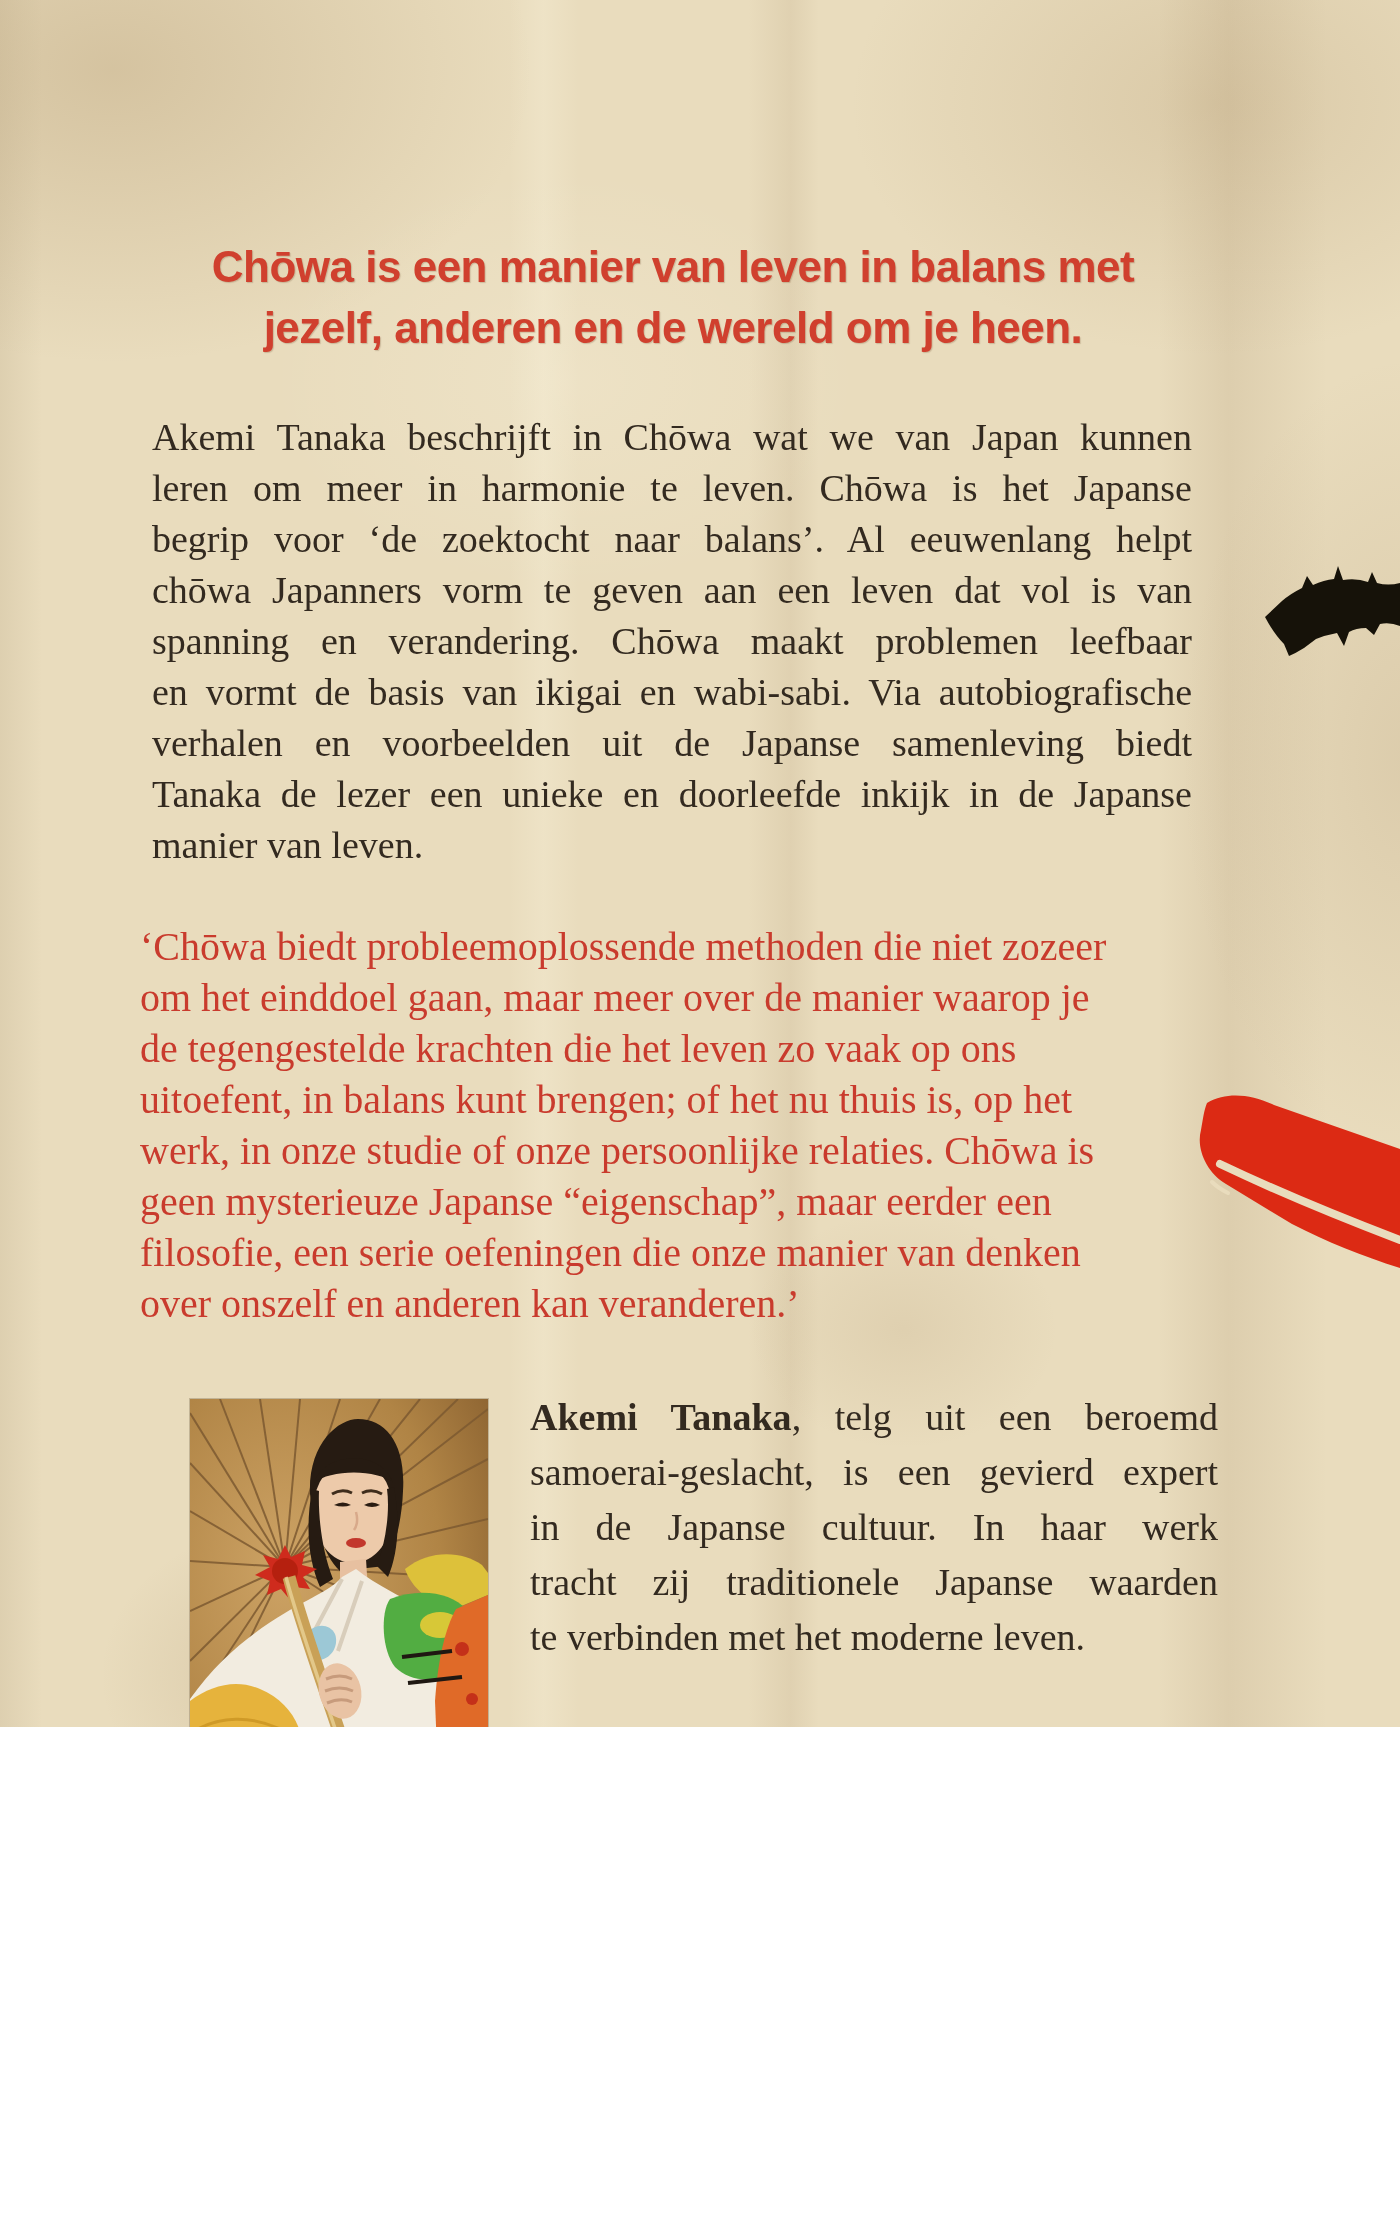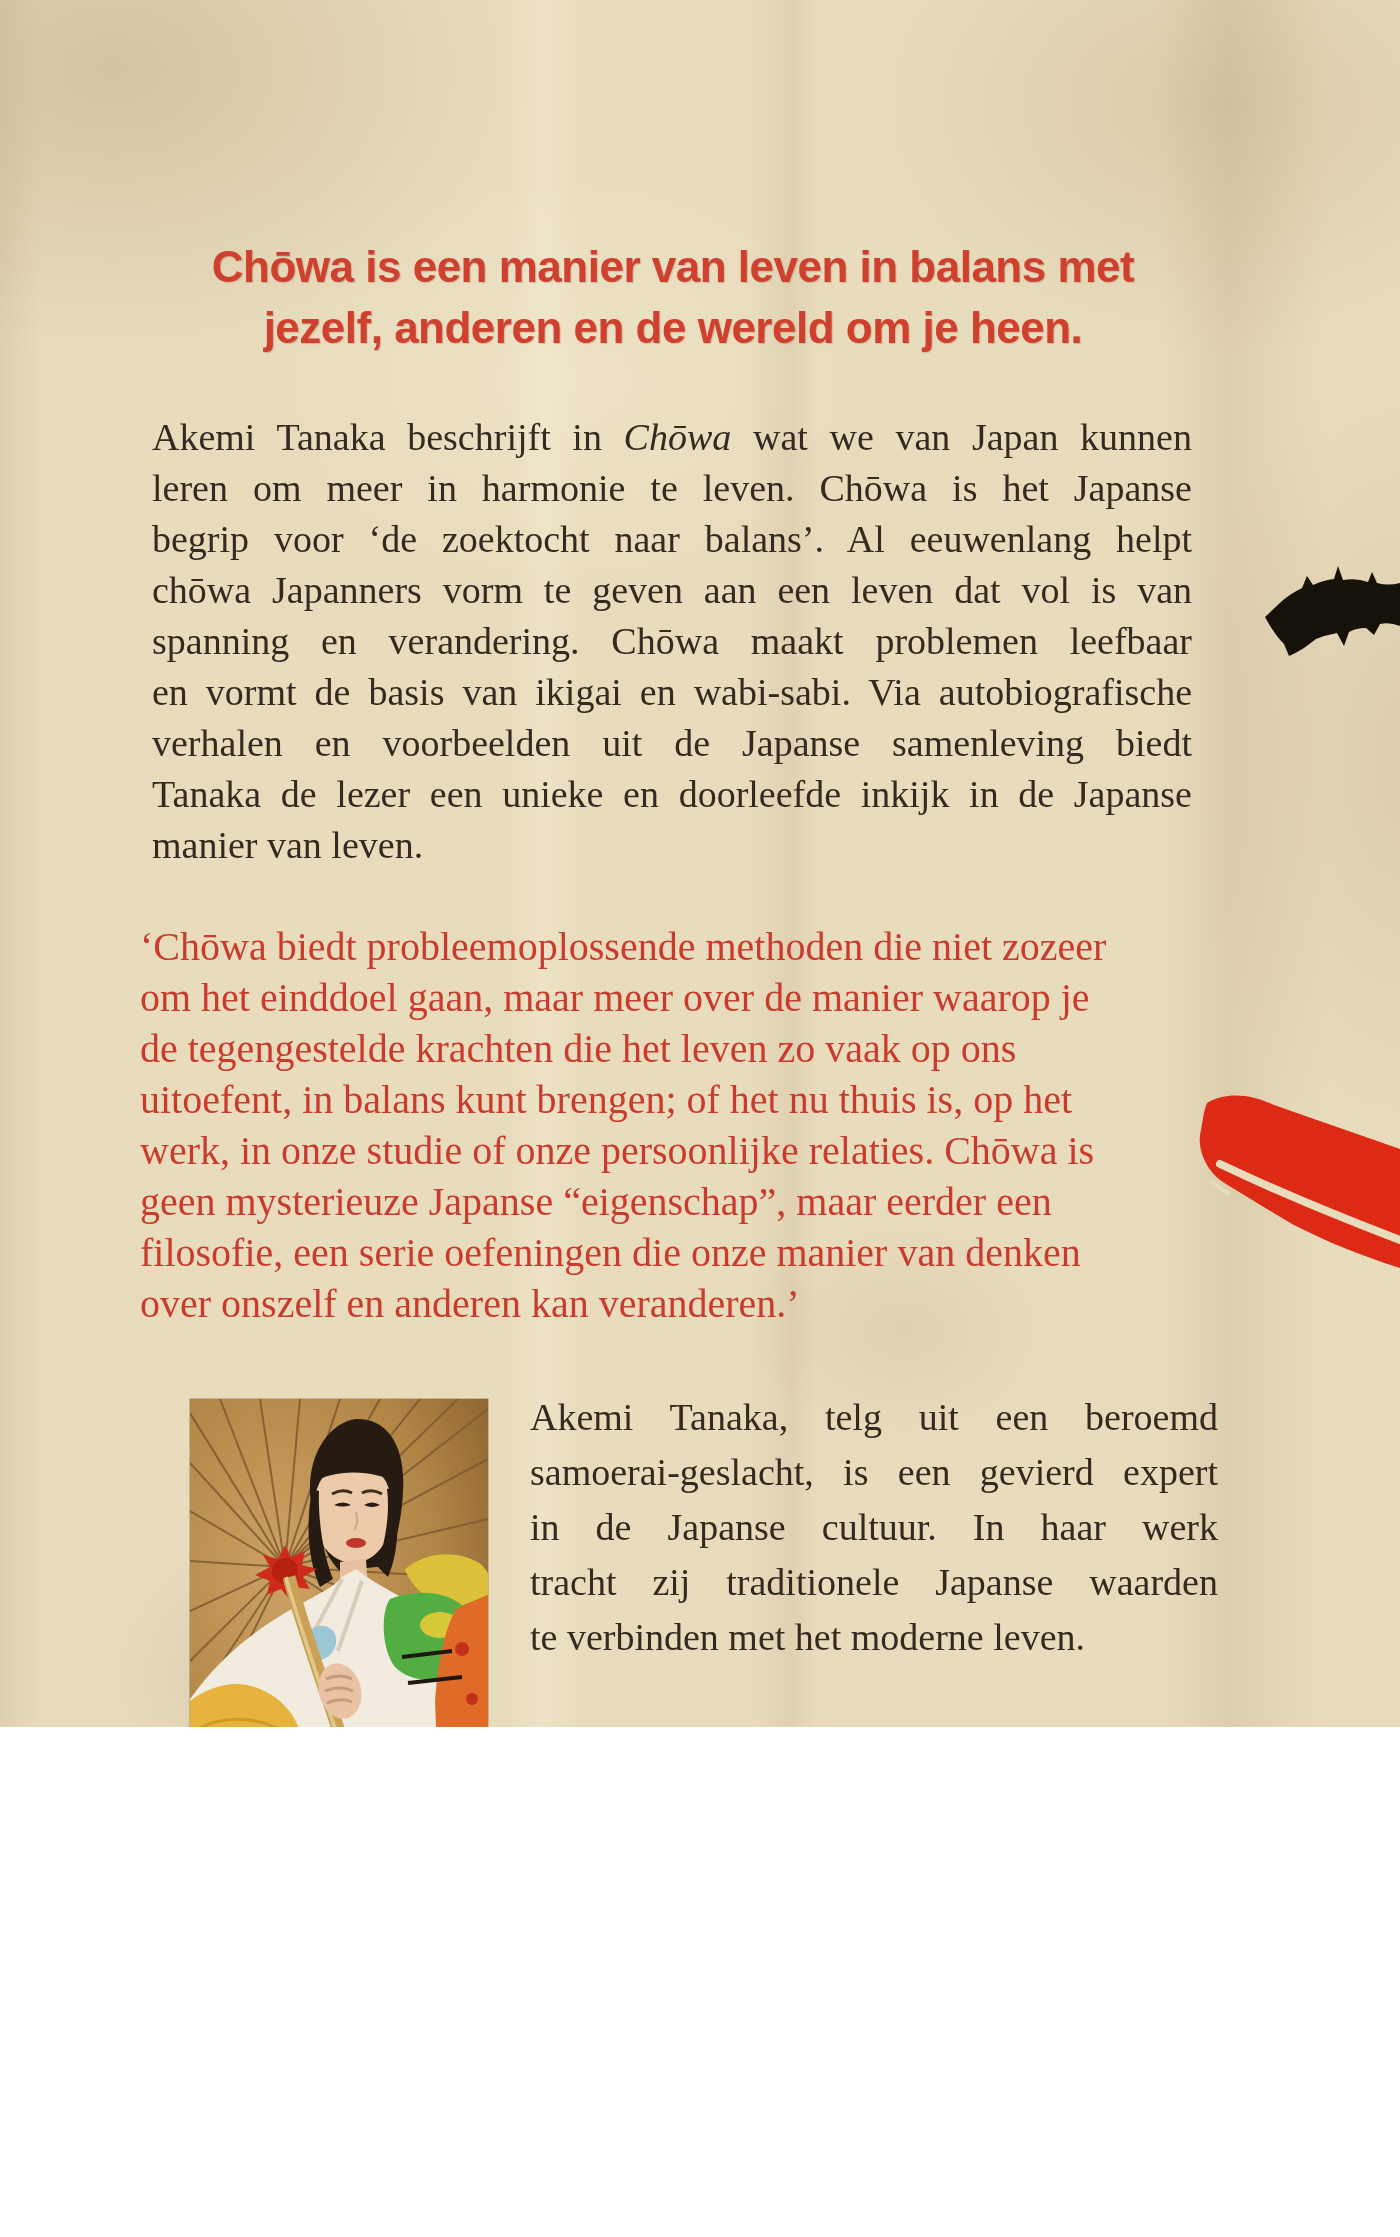--- a/index.html
+++ b/index.html
@@ -40,38 +40,38 @@
     font-weight:bold;font-size:44px;line-height:61px;letter-spacing:-.5px;
     color:var(--headline-red);text-align:center;white-space:pre-line;
     text-shadow:1px 1px 1px rgba(110,75,45,.25);
   }
   .description{
     position:absolute;left:152px;top:412px;width:1040px;
     font-size:38px;line-height:51px;color:var(--text-dark);
   }
   .dline{text-align:justify;text-align-last:justify;}
   .dline.last{text-align-last:auto;}
-  .dline .it{font-style:italic;}
+  .dline .it{}
   .quote{
     position:absolute;left:140px;top:921px;width:1120px;margin:0;
     font-size:40px;line-height:51px;color:var(--quote-red);
     text-align:left;white-space:pre-line;
   }
   .photo{
     position:absolute;left:190px;top:1399px;width:298px;height:424px;margin:0;
     box-shadow:0 0 0 1px rgba(80,60,35,.25);
   }
   .photo svg{display:block;width:298px;height:424px;}
   .bio{
     position:absolute;left:530px;top:1390px;width:688px;
     font-size:38px;line-height:55px;color:var(--text-dark);
   }
   .bio .bline{text-align:justify;text-align-last:justify;}
   .bio .bline.last{text-align-last:auto;}
-  .bio .name{font-weight:normal;}
+  .bio .name{font-weight:bold;}
   .bird{position:absolute;left:1262px;top:556px;width:138px;height:100px;}
   .brush{position:absolute;left:1192px;top:1086px;width:208px;height:208px;}
   .barcode-panel{
     position:absolute;left:812px;top:1892px;width:352px;height:285px;
     background:var(--barcode-panel);
   }
   .barcode-bars{position:absolute;left:48px;top:30px;}
   .barcode-digits{
     position:absolute;left:0;top:204px;width:352px;height:40px;
     font-family:"DejaVu Sans", sans-serif;font-size:32px;color:#12100d;

